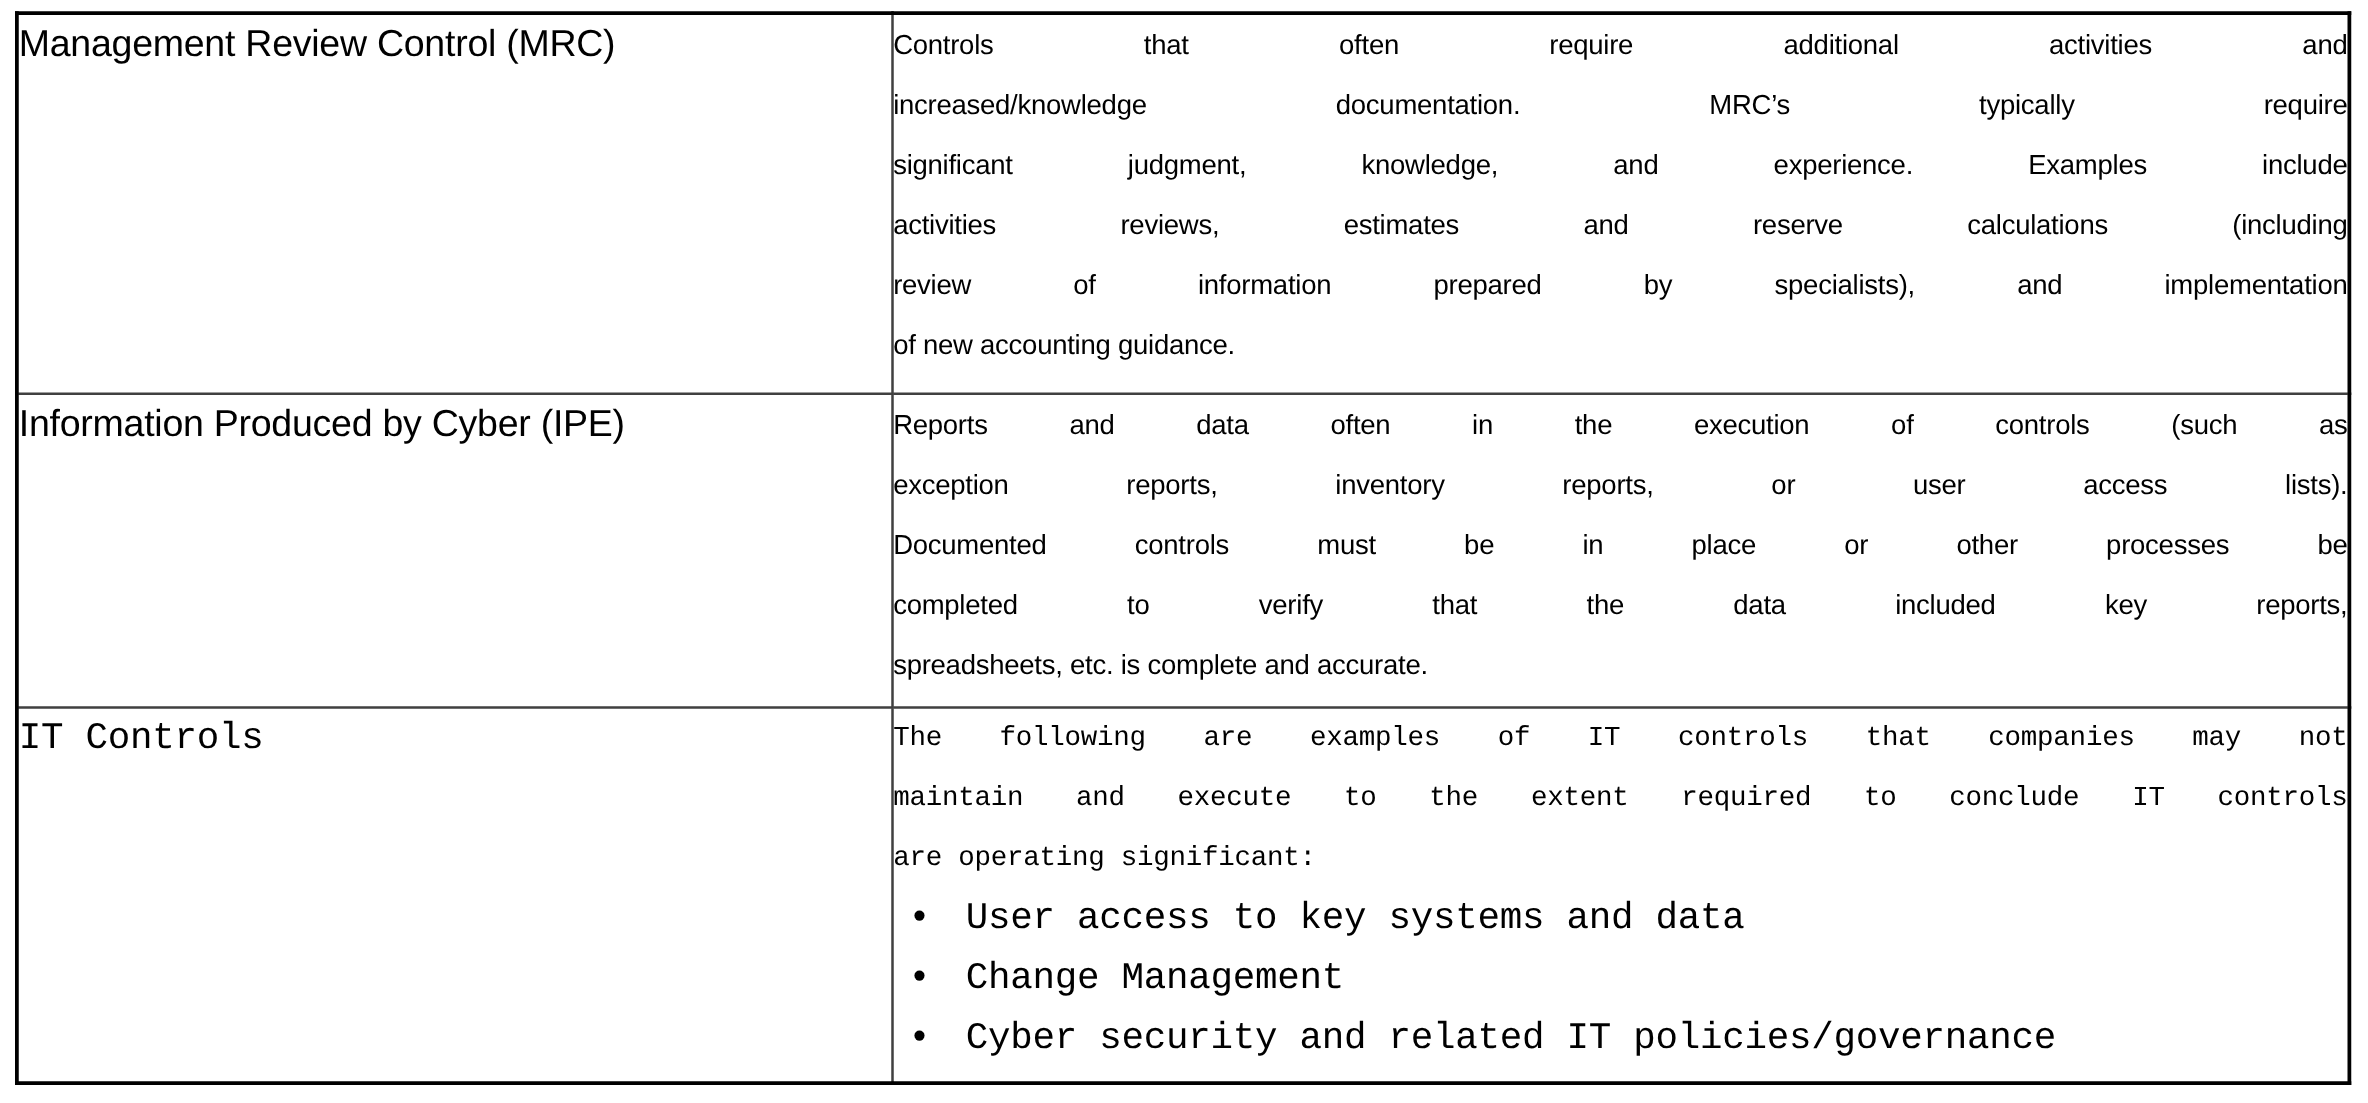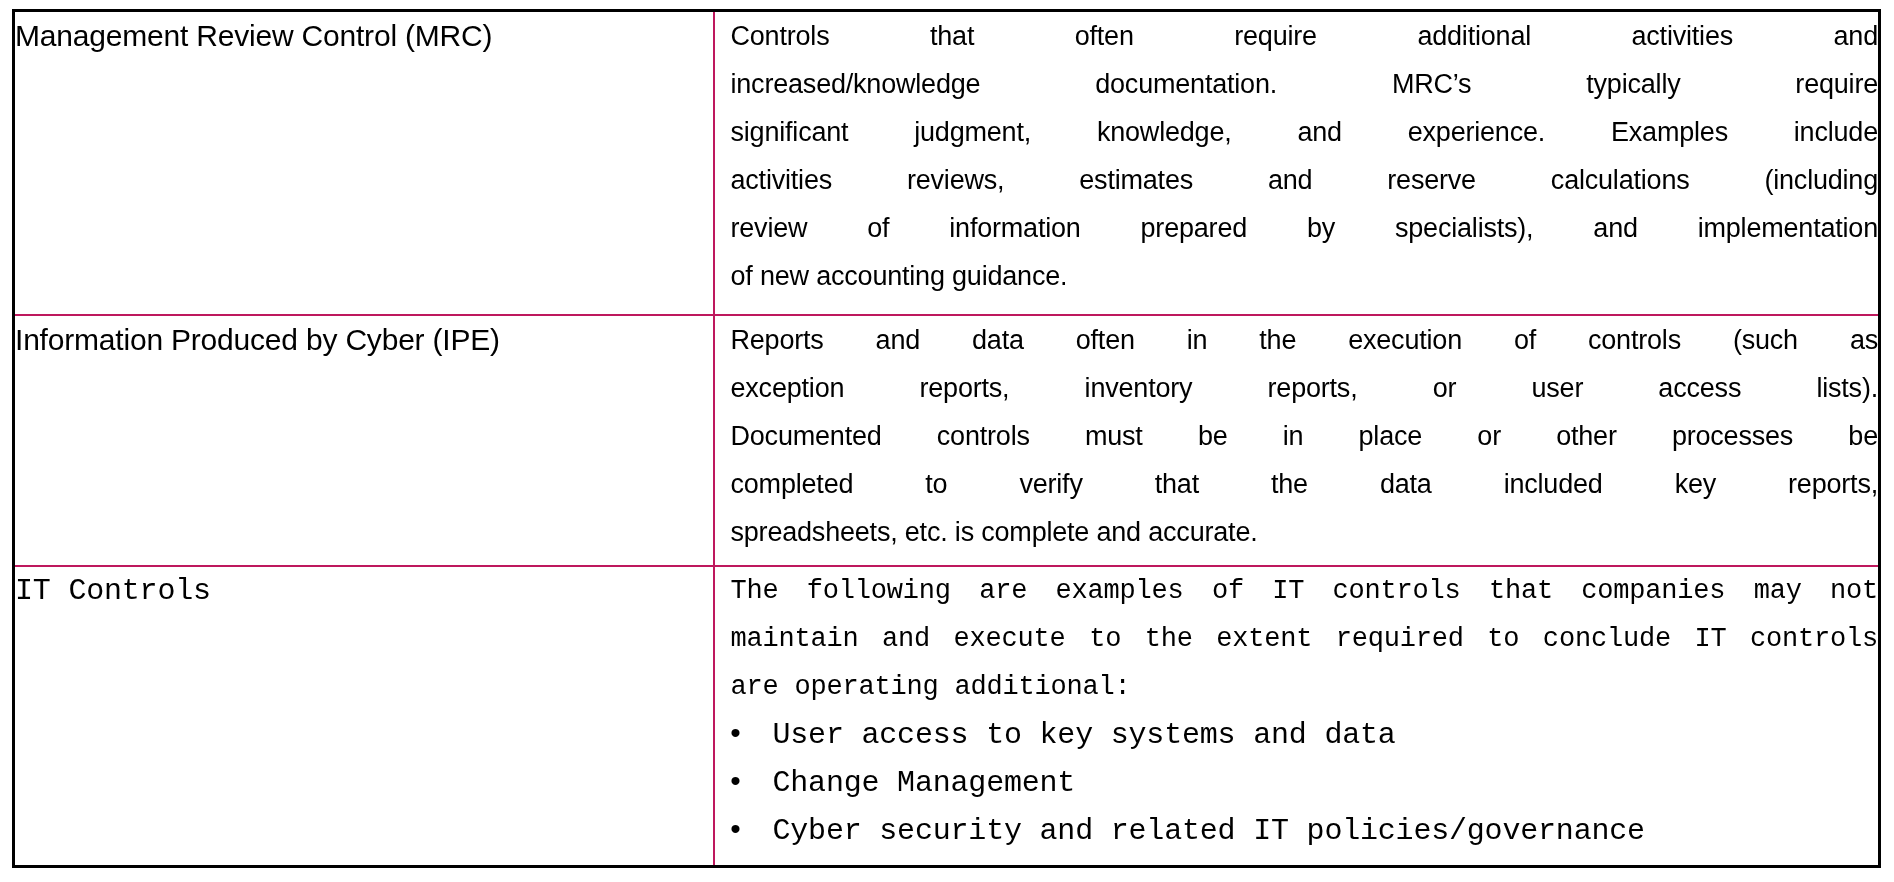--- a/index.html
+++ b/index.html
@@ -19,45 +19,44 @@
     position: absolute;
     left: 12px; top: 9px;
     width: 1869px;
     border-collapse: collapse;
     table-layout: fixed;
     border: 3px solid #000000;
     background: #ffffff;
   }
   .col-term { width: 700px; }
   .def-table td {
-    border: 2px solid #be185d;
+    border: 2px solid #404040;
     vertical-align: top;
     padding: 0;
   }
   tbody tr:nth-child(1) { height: 304px; }
   tbody tr:nth-child(2) { height: 251px; }
   tbody tr:nth-child(3) { height: 301px; font-family: Liberation Mono, monospace; }
 
   .term-cell { padding: 5px 14px 5px 14px; }
   .def-cell  { padding: 5px 22px 5px 20px; }
 
   .term {
     font-size: 30px;
     line-height: 48px;
     letter-spacing: -0.2px;
     white-space: nowrap;
   }
   .jline {
-    font-size: 27px;
+    font-size: 22px;
     line-height: 48px;
     letter-spacing: -0.2px;
     text-align: justify;
     text-align-last: justify;
     text-justify: inter-word;
-    padding-left: 16px;
   }
   .jline.endline {
     text-align: right;
     text-align-last: left;
   }
   .bullets {
     list-style: none;
     margin: 0;
     padding: 0;
   }
@@ -109,21 +108,21 @@
             <div class="jline endline">spreadsheets, etc. is complete and accurate.</div>
           </td>
   </tr>
         <tr>
     <td class="term-cell">
       <div class="term">IT Controls</div>
     </td>
     <td class="def-cell">
             <div class="jline">The following are examples of IT controls that companies may not</div>
             <div class="jline">maintain and execute to the extent required to conclude IT controls</div>
-            <div class="jline endline">are operating additional:</div>
+            <div class="jline endline">are operating significant:</div>
             <ul class="bullets">
               <li>
                 <span class="bullet-glyph">•</span>
                 <span class="bullet-text">User access to key systems and data</span>
               </li>
               <li>
                 <span class="bullet-glyph">•</span>
                 <span class="bullet-text">Change Management</span>
               </li>
               <li>

